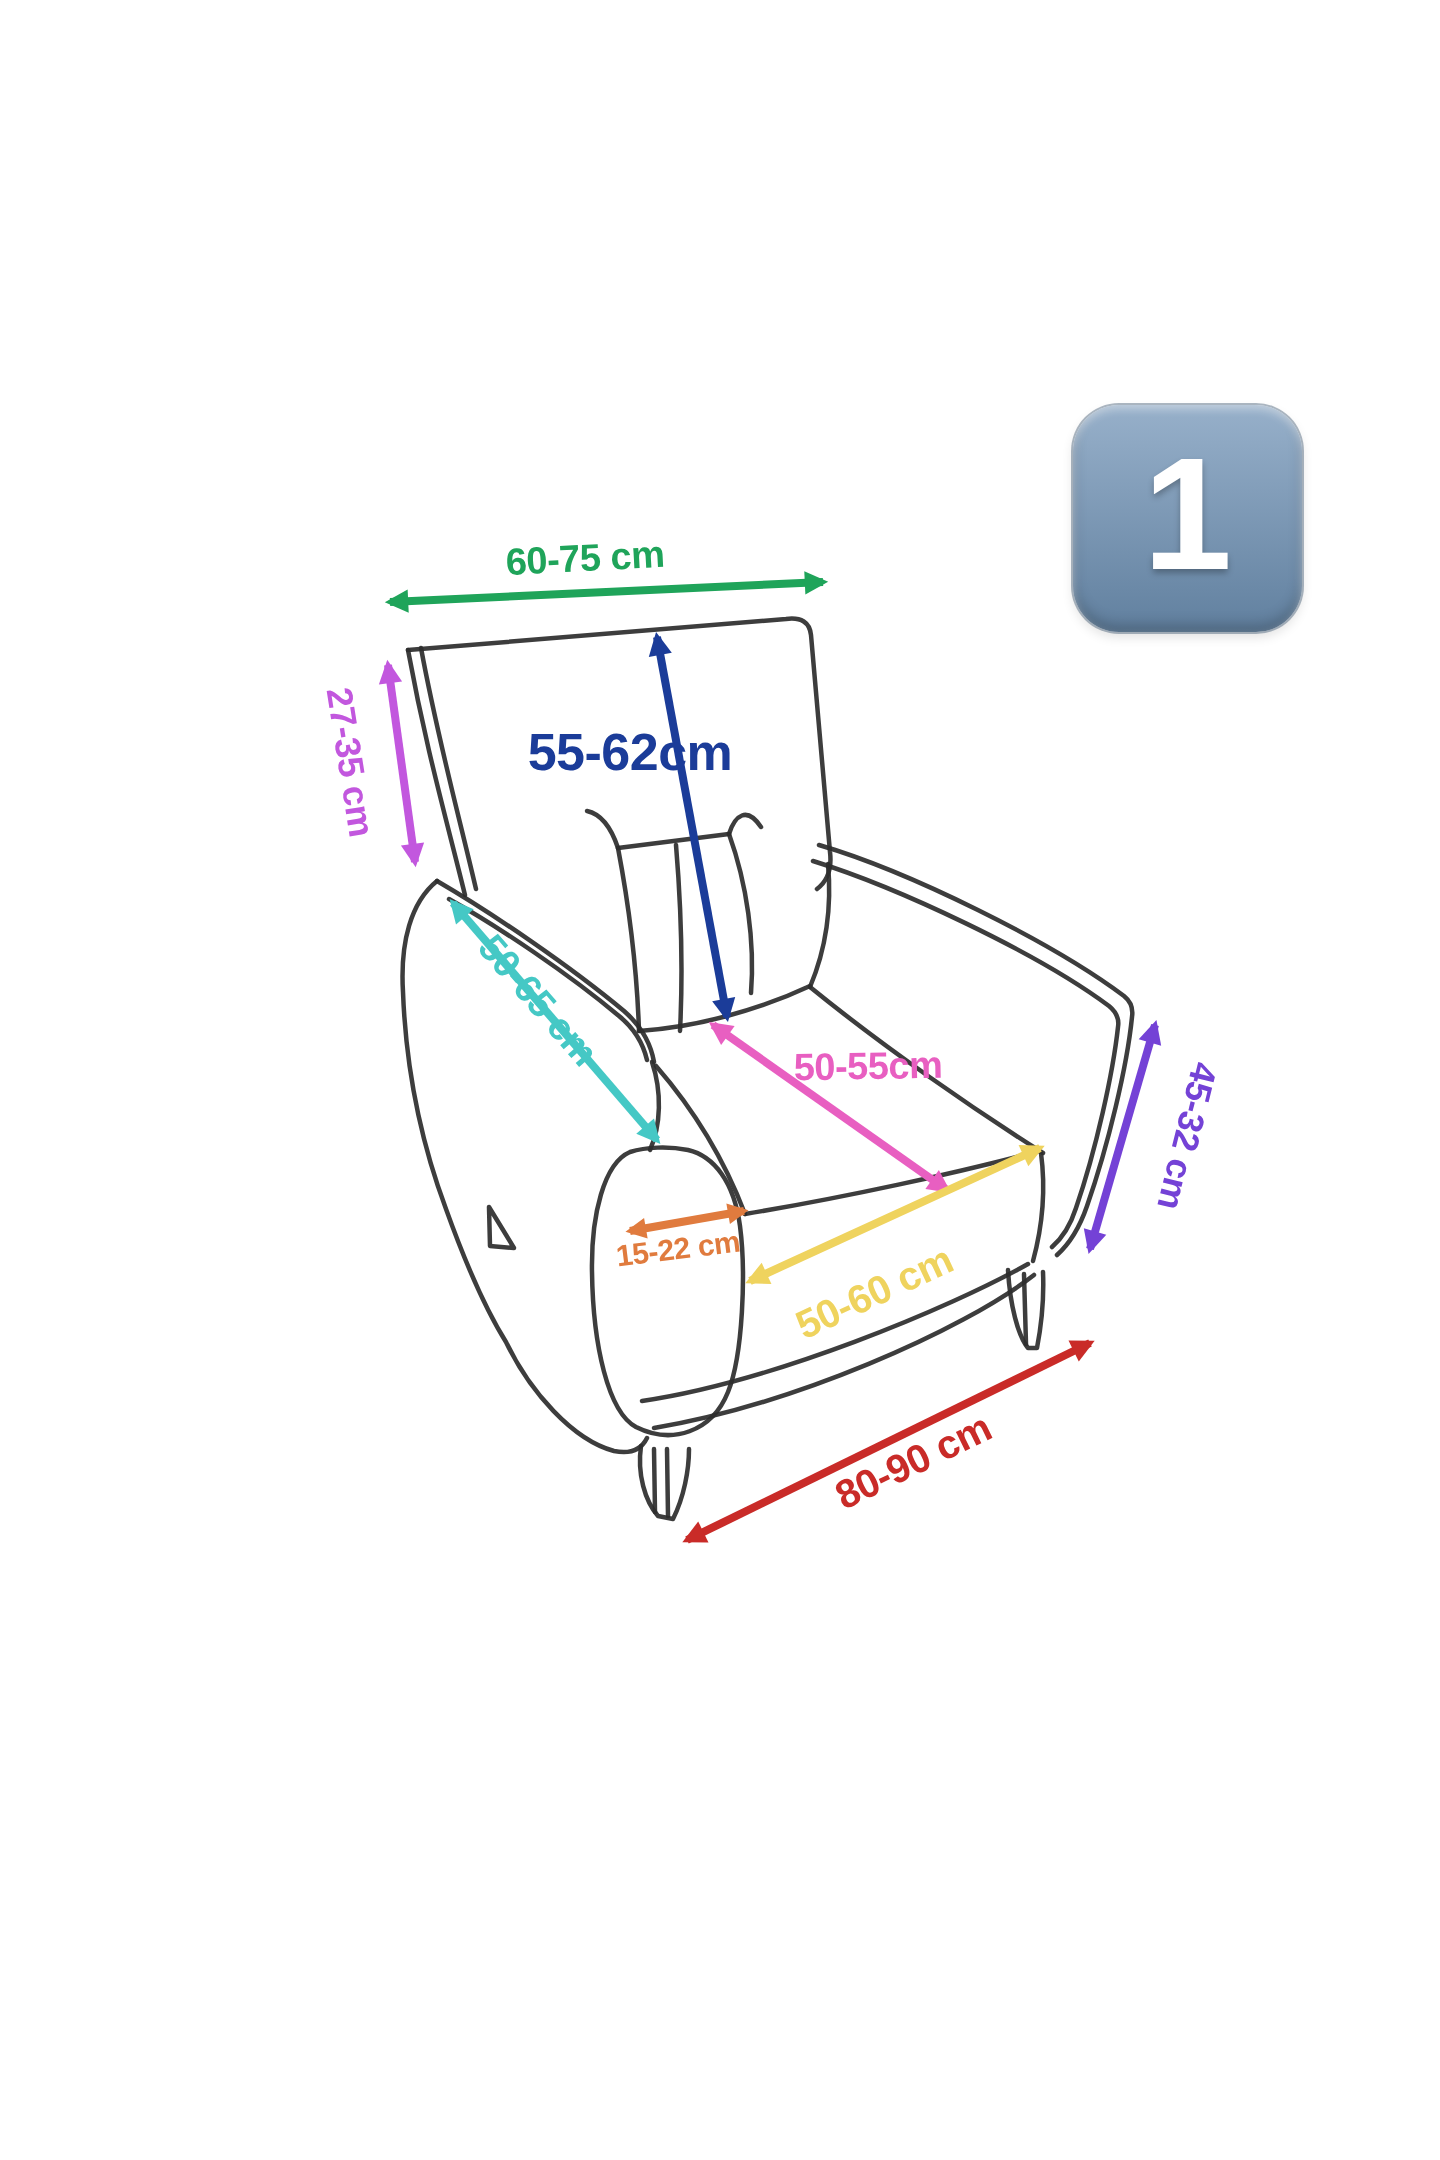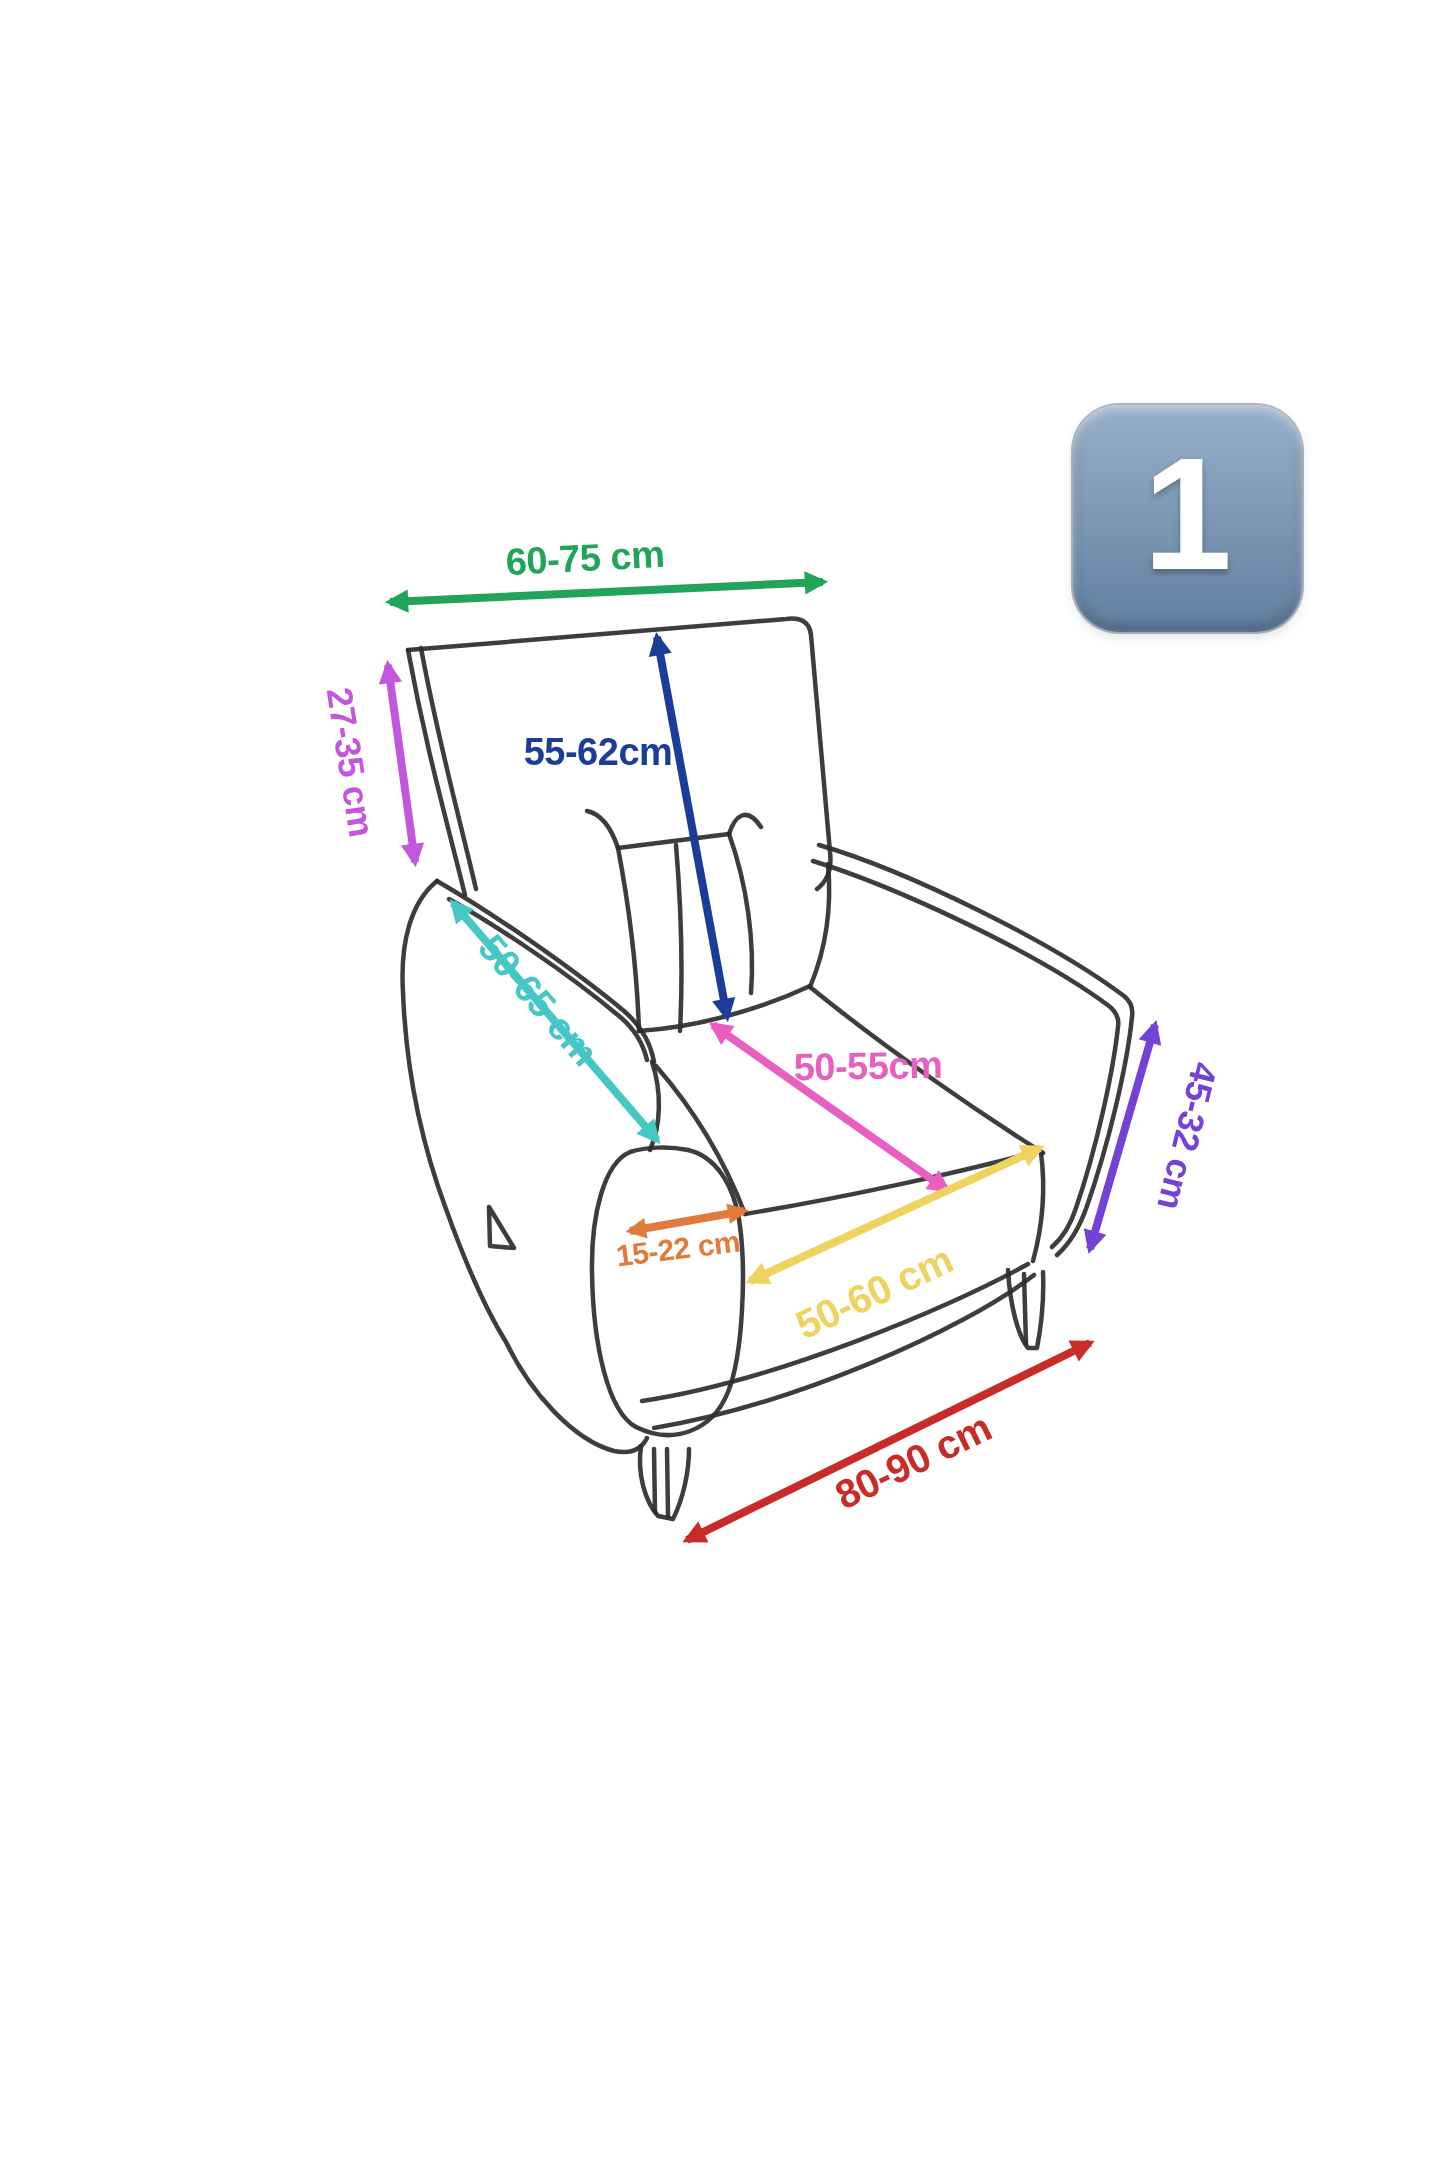--- a/index.html
+++ b/index.html
@@ -11,21 +11,21 @@
   }
   svg.diagram{position:absolute;left:0;top:0;width:1440px;height:2160px;}
   .sketch path{fill:none;stroke:var(--sketch,#2d2d2d);stroke-width:4.5;stroke-linecap:round;stroke-linejoin:round;opacity:.92;}
   .arrows line{stroke-width:8;stroke-linecap:butt;}
   .label{
     position:absolute;font-weight:700;white-space:nowrap;letter-spacing:-.5px;
     transform-origin:center;line-height:1;
   }
   .l0{left:585px;top:558px;font-size:38px;transform:translate(-50%,-50%) rotate(-3deg);}
   .l1{left:350px;top:762px;font-size:36px;transform:translate(-50%,-50%) rotate(81deg);}
-  .l2{left:598px;top:752px;font-size:38px;transform:translate(-50%,-50%);}
+  .l2{left:630px;top:752px;font-size:52px;transform:translate(-50%,-50%);}
   .l3{left:538px;top:1000px;font-size:38px;transform:translate(-50%,-50%) rotate(49deg);}
   .l4{left:868px;top:1066px;font-size:38px;transform:translate(-50%,-50%) rotate(-1deg);}
   .l5{left:678px;top:1249px;font-size:30px;transform:translate(-50%,-50%) rotate(-7deg);}
   .l6{left:874px;top:1292px;font-size:40px;transform:translate(-50%,-50%) rotate(-25deg);}
   .l7{left:1187px;top:1136px;font-size:36px;transform:translate(-50%,-50%) rotate(104deg);}
   .l8{left:913px;top:1461px;font-size:40px;transform:translate(-50%,-50%) rotate(-26deg);}
   .badge{
     position:absolute;left:1073px;top:405px;width:229px;height:227px;border-radius:46px;
     background:linear-gradient(180deg,var(--badge-top,#97B0CA) 0%,var(--badge-bottom,#61809F) 100%);
     box-shadow:

